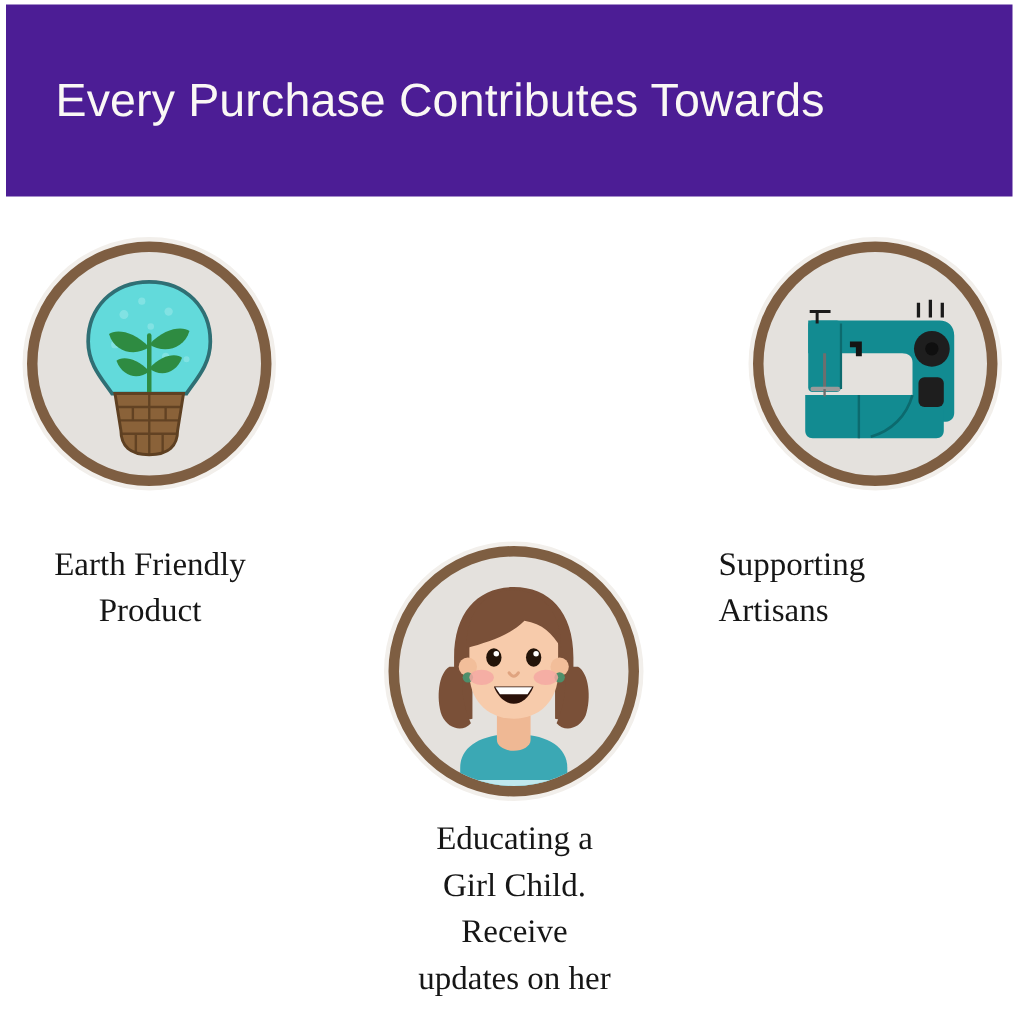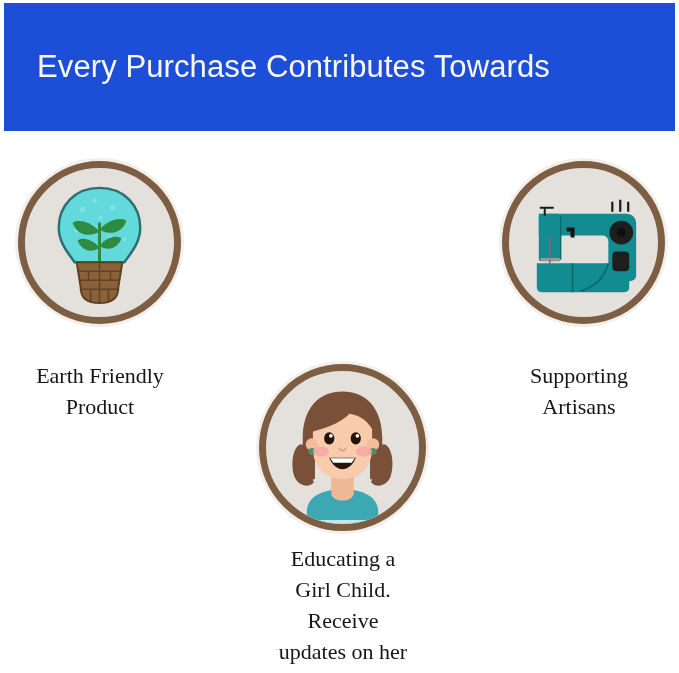--- a/index.html
+++ b/index.html
@@ -20,21 +20,21 @@
     background: #ffffff;
   }
 
   
   .banner {
     position: absolute;
     left: 4px;
     top: 3px;
     width: 671px;
     height: 128px;
-    background: #1d4ed8;
+    background: #4c1d95;
     display: flex;
     align-items: center;
   }
   .banner-title {
     color: #FAF8F5;
     font-family: "Liberation Sans", sans-serif;
     font-size: 31px;
     font-weight: 400;
     letter-spacing: 0.1px;
     padding-left: 33px;
@@ -64,21 +64,21 @@
   .caption {
     position: absolute;
     color: #161616;
     font-family: Liberation Serif, serif;
     font-size: 22px;
     line-height: 31px;
     font-weight: 400;
     white-space: pre-line;
   }
   .caption.left   { left: 0px;   top: 360px; width: 200px; text-align: center; }
-  .caption.right  { left: 479px; top: 360px; width: 200px; text-align: center; }
+  .caption.right  { left: 479px; top: 360px; width: 200px; }
   .caption.center { left: 228px; top: 543px; width: 230px; text-align: center; }
 </style>
 </head>
 <body>
 
 <div id="page">
 
   <div class="banner">
     <div class="banner-title">Every Purchase Contributes Towards</div>
   </div>

